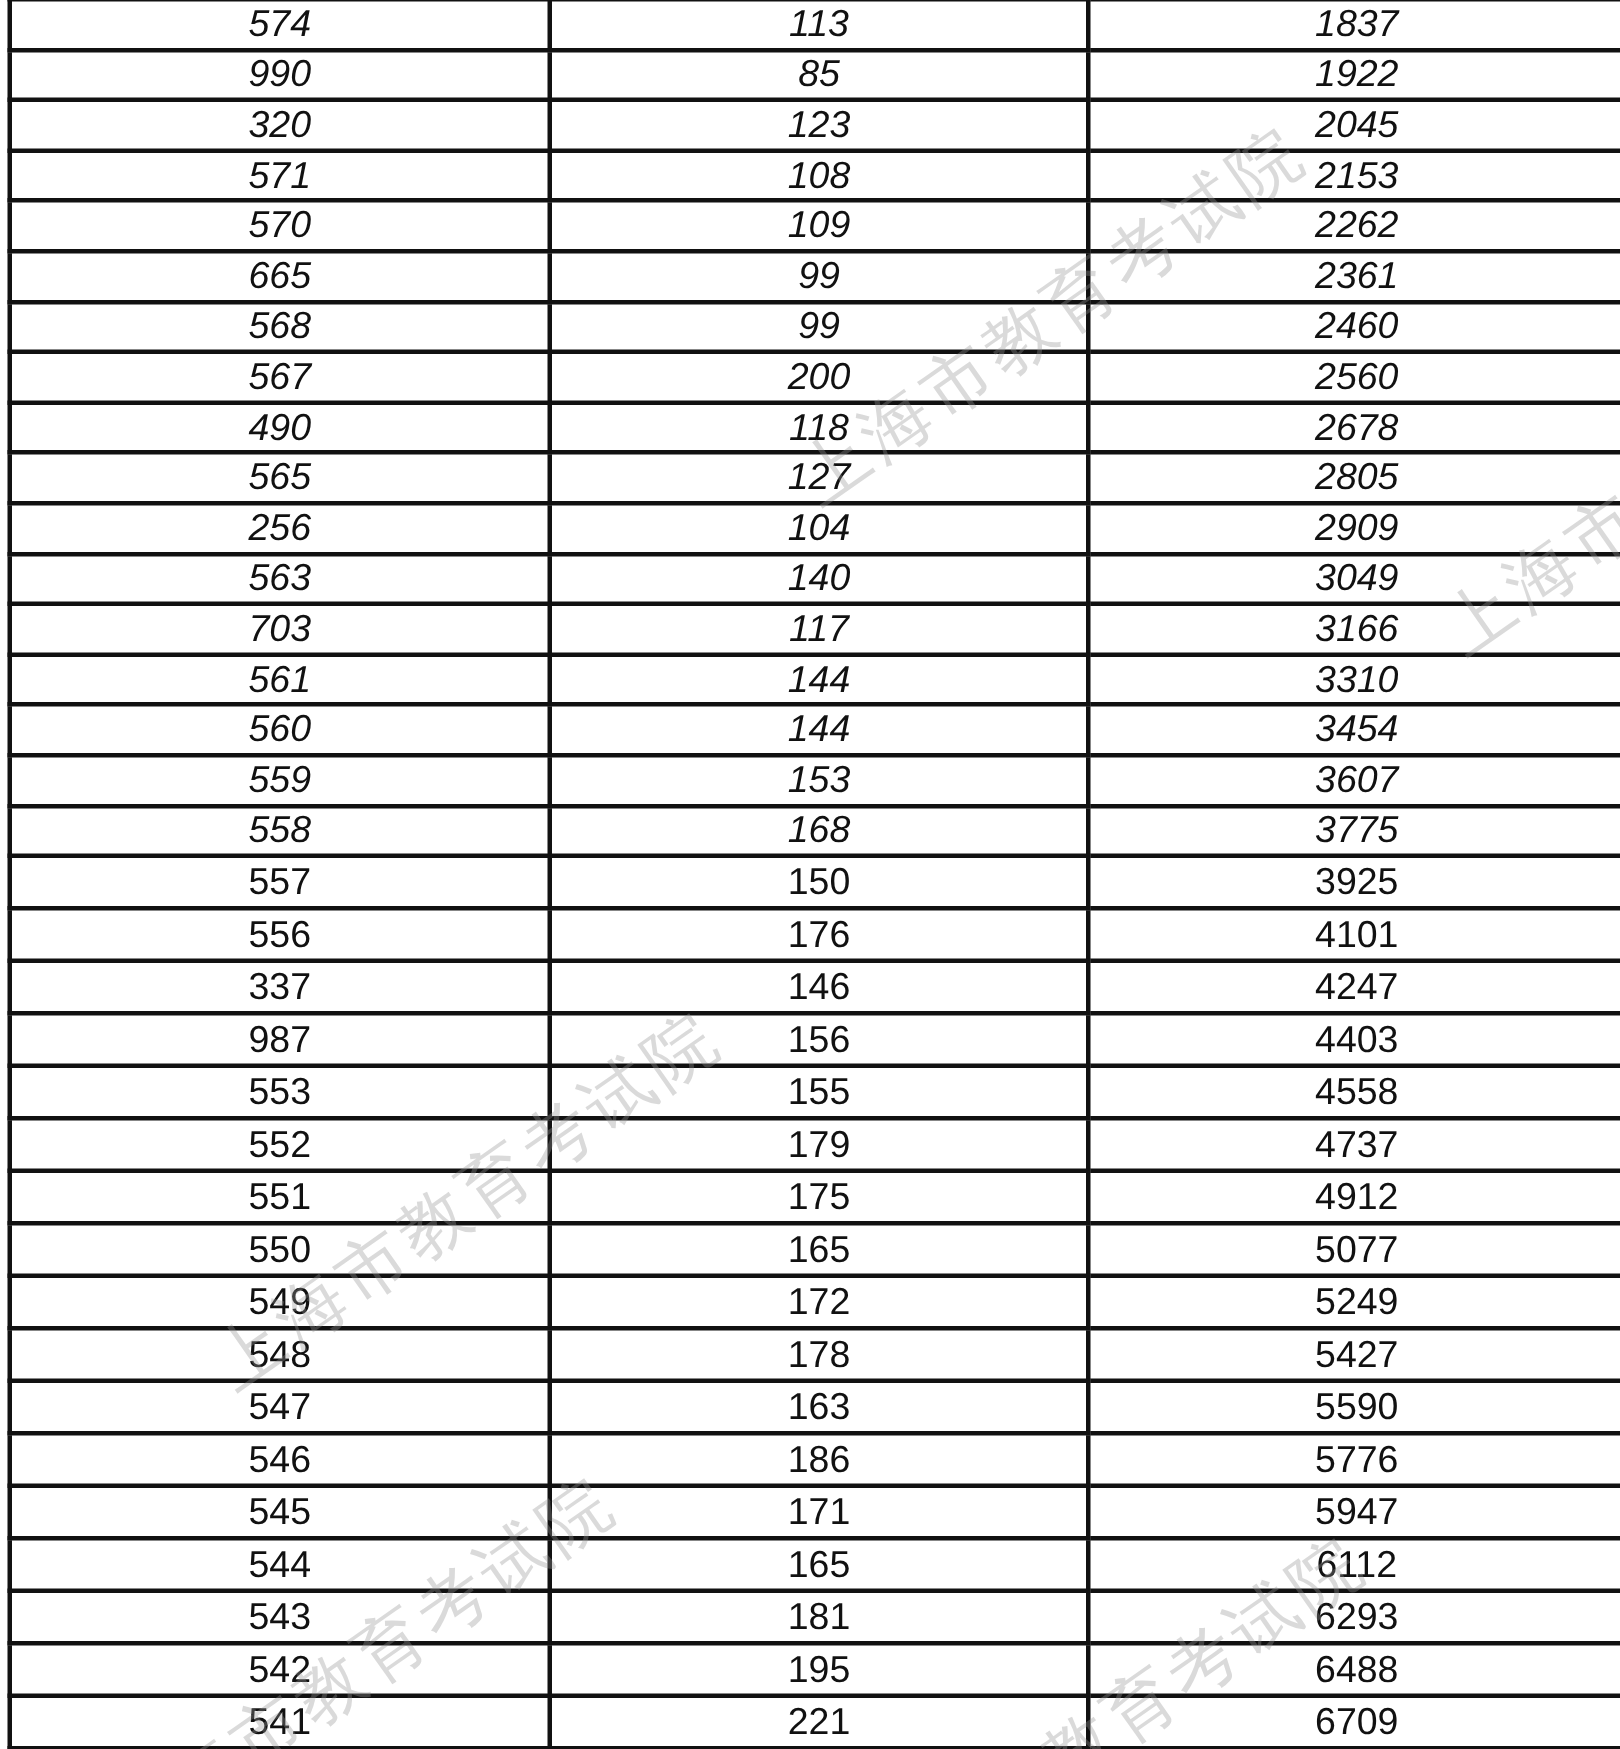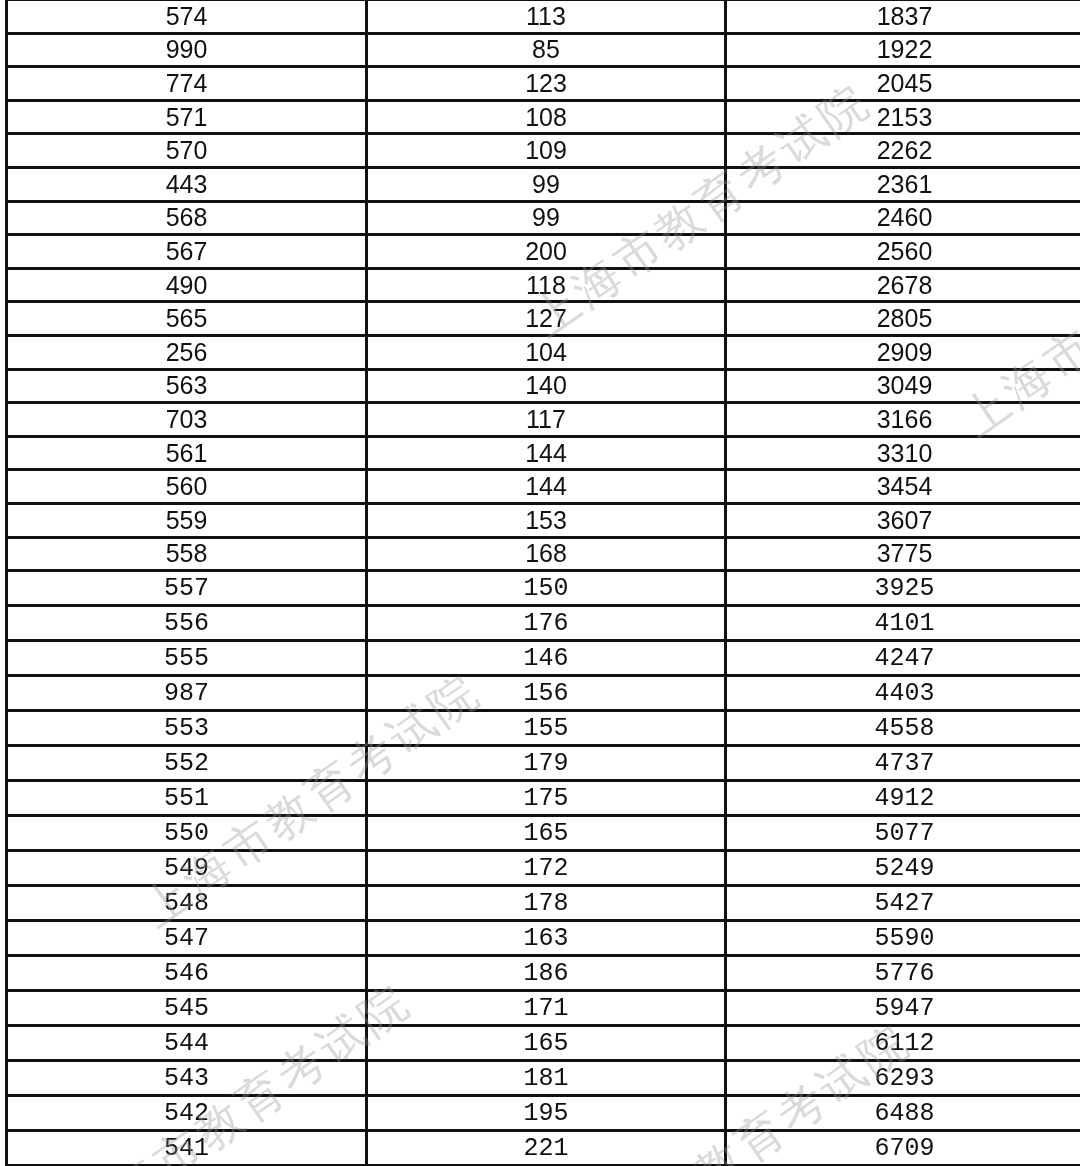--- a/index.html
+++ b/index.html
@@ -16,22 +16,22 @@
   }
   td {
     border: 3px solid #111;
     text-align: center; vertical-align: middle;
     font-size: 25px; color: #111; padding: 0;
     line-height: 1;
   }
   td.c1 { width: 357px; }
   td.c2 { width: 356px; }
   td.c3 { width: 355px; }
-  tr.top td { height: 30.6px; }
-  tr.bot td { height: 32px; font-family: Liberation Mono, monospace; }
+  tr.top td { height: 30.6px; font-style: italic; }
+  tr.bot td { height: 32px; }
   .watermark {
     position: absolute; color: rgba(150,150,150,0.35);
     font-family: "DejaVu Serif", serif; font-size: 46px;
     transform: rotate(-35deg); transform-origin: left top;
     white-space: nowrap; pointer-events: none;
     letter-spacing: 4px;
   }
 </style>
 </head>
 <body>
@@ -43,36 +43,36 @@
           <td class="c1">574</td>
           <td class="c2">113</td>
           <td class="c3">1837</td>
         </tr>
         <tr class="top">
           <td class="c1">990</td>
           <td class="c2">85</td>
           <td class="c3">1922</td>
         </tr>
         <tr class="top">
-          <td class="c1">774</td>
+          <td class="c1">320</td>
           <td class="c2">123</td>
           <td class="c3">2045</td>
         </tr>
         <tr class="top">
           <td class="c1">571</td>
           <td class="c2">108</td>
           <td class="c3">2153</td>
         </tr>
         <tr class="top">
           <td class="c1">570</td>
           <td class="c2">109</td>
           <td class="c3">2262</td>
         </tr>
         <tr class="top">
-          <td class="c1">443</td>
+          <td class="c1">665</td>
           <td class="c2">99</td>
           <td class="c3">2361</td>
         </tr>
         <tr class="top">
           <td class="c1">568</td>
           <td class="c2">99</td>
           <td class="c3">2460</td>
         </tr>
         <tr class="top">
           <td class="c1">567</td>
@@ -128,21 +128,21 @@
           <td class="c1">557</td>
           <td class="c2">150</td>
           <td class="c3">3925</td>
         </tr>
         <tr class="bot">
           <td class="c1">556</td>
           <td class="c2">176</td>
           <td class="c3">4101</td>
         </tr>
         <tr class="bot">
-          <td class="c1">555</td>
+          <td class="c1">337</td>
           <td class="c2">146</td>
           <td class="c3">4247</td>
         </tr>
         <tr class="bot">
           <td class="c1">987</td>
           <td class="c2">156</td>
           <td class="c3">4403</td>
         </tr>
         <tr class="bot">
           <td class="c1">553</td>

